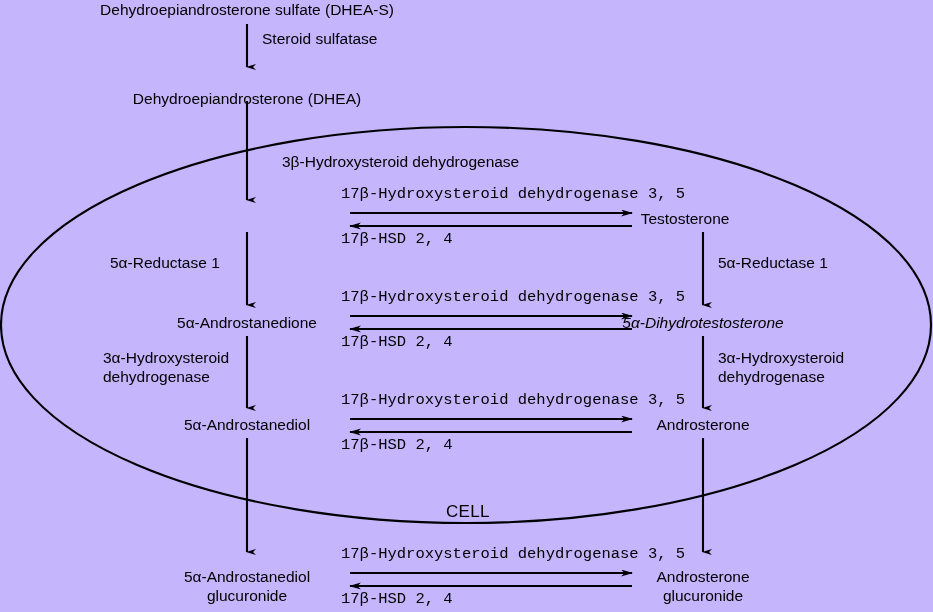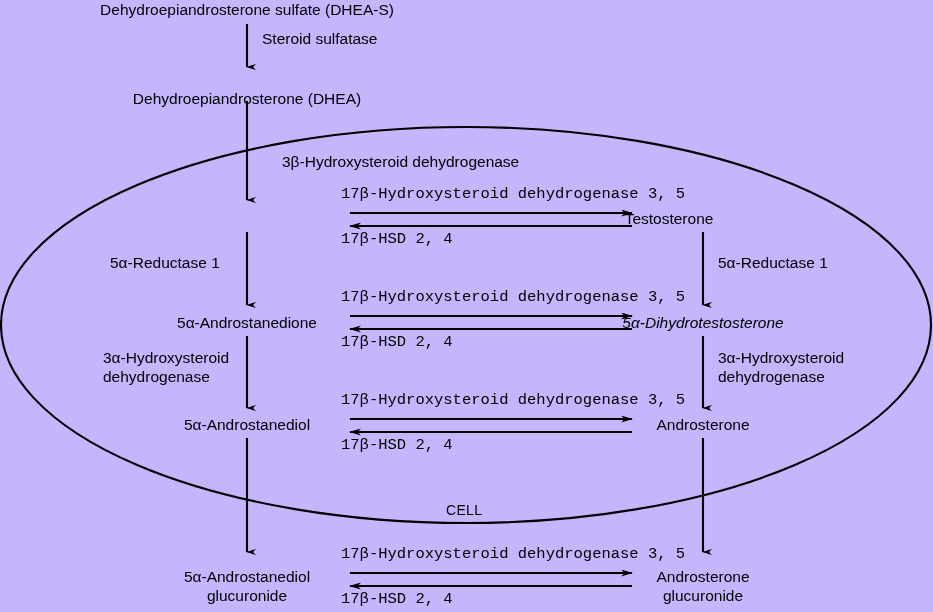--- a/index.html
+++ b/index.html
@@ -25,21 +25,21 @@
     position:absolute;
     font-size:15.5px;
     line-height:19px;
     white-space:nowrap;
     color:#000;
   }
   .enz.center{text-align:left;font-family:Liberation Mono, monospace;}
   .enz.left{text-align:left;}
   .cell-label{
     position:absolute;
-    font-size:14px;
+    font-size:17px;
     letter-spacing:0.3px;
     white-space:nowrap;
     color:#000;
   }
 </style>
 </head>
 <body>
 
 <div id="stage">
 
@@ -85,21 +85,21 @@
 
     <line x1="350" y1="573" x2="632" y2="573" stroke="#000" stroke-width="2.1" marker-end="url(#ah-right)"></line>
     <line x1="632" y1="586" x2="350" y2="586" stroke="#000" stroke-width="2.1" marker-end="url(#ah-left)"></line>
   </svg>
 
   <div class="node" style="left:47px;top:0px;width:400px;">Dehydroepiandrosterone sulfate (DHEA-S)</div>
 
   <div class="node" style="left:77px;top:89px;width:340px;">Dehydroepiandrosterone (DHEA)</div>
 
 
-  <div class="node" style="left:539px;top:209px;width:260px;">Testosterone</div>
+  <div class="node" style="left:555px;top:209px;width:260px;">Testosterone</div>
 
   <div class="node" style="left:112px;top:313px;width:270px;">5α-Androstanedione</div>
 
   <div class="node" style="left:568px;top:313px;width:270px;font-style:italic;">5α-Dihydrotestosterone</div>
 
   <div class="node" style="left:117px;top:415px;width:260px;">5α-Androstanediol</div>
 
   <div class="node" style="left:573px;top:415px;width:260px;">Androsterone</div>
 
   <div class="node node-l2" style="left:117px;top:567px;width:260px;">

